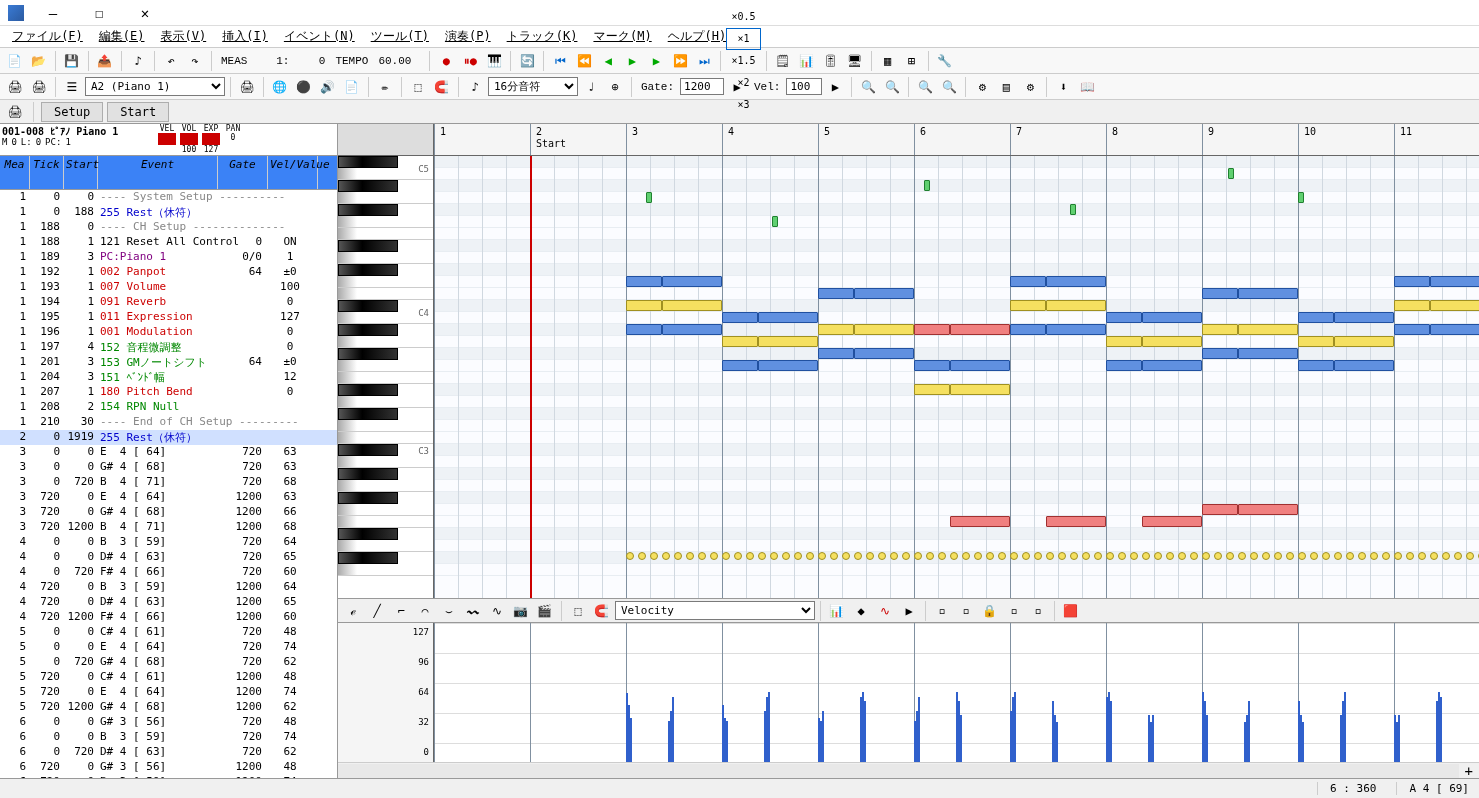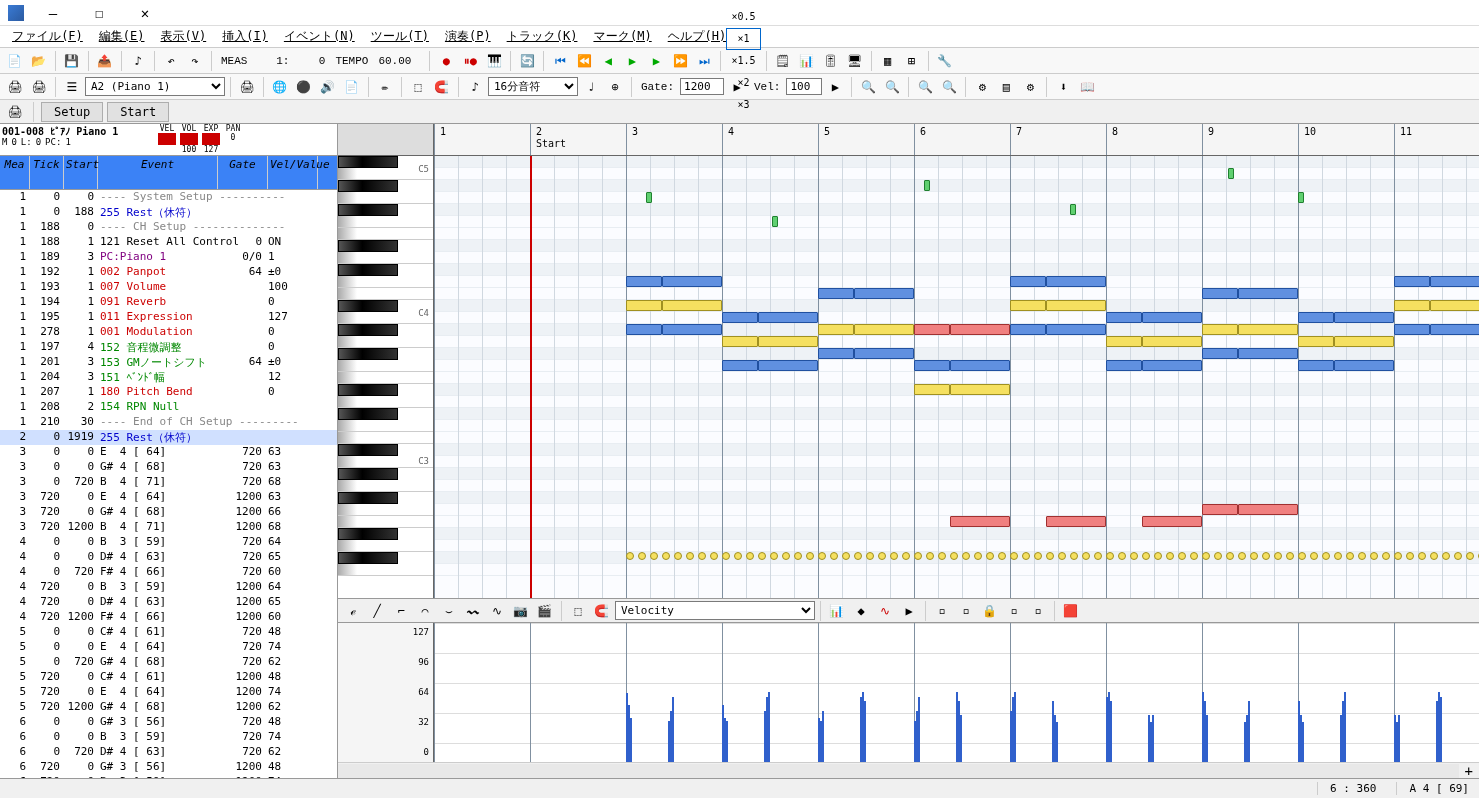--- a/index.html
+++ b/index.html
@@ -43,21 +43,21 @@
 .event-list-header { height:34px; display:flex; background:#3b82f6; border-bottom:1px solid #999; font-size:11px;font-style:italic; }
 .event-list-header .col { border-right:1px solid #ccc; padding:2px; text-align:center; }
 .event-list { flex:1; overflow-y:auto; font-size:11px; font-family:'Courier New',monospace; }
 .event-row { display:flex; height:15px; white-space:pre; }
 .event-row.sel { background:#d0e0ff; }
 .col-mea { width:30px; text-align:right; padding-right:4px; }
 .col-tick { width:34px; text-align:right; padding-right:4px; }
 .col-step { width:34px; text-align:right; padding-right:4px; }
 .col-event { width:120px; padding-left:2px; }
 .col-gate { width:50px; text-align:right; padding-right:6px; }
-.col-vel { width:50px; text-align:left; padding-right:6px; }
+.col-vel { width:50px; text-align:center; padding-right:6px; }
 .ev-gray { color:#888; }
 .ev-blue { color:#0000cc; }
 .ev-purple { color:#800080; }
 .ev-red { color:#cc0000; }
 .ev-green { color:#008800; }
 
 
 .ruler-strip { height:32px; background:#f0f0f0; border-bottom:1px solid #666; display:flex; }
 .piano-keys-spacer { width:96px; border-right:1px solid #666; background:#ddd; }
 .ruler { flex:1; position:relative; background:#f5f5f5; overflow:hidden; }
@@ -275,21 +275,21 @@
     <div class="event-list" id="eventlist">
         <div class="event-row"><span class="col-mea">1</span><span class="col-tick">0</span><span class="col-step">0</span><span class="col-event ev-gray">---- System Setup ----------</span><span class="col-gate"></span><span class="col-vel"></span></div>
         <div class="event-row"><span class="col-mea">1</span><span class="col-tick">0</span><span class="col-step">188</span><span class="col-event ev-blue">255 Rest（休符）</span><span class="col-gate"></span><span class="col-vel"></span></div>
         <div class="event-row"><span class="col-mea">1</span><span class="col-tick">188</span><span class="col-step">0</span><span class="col-event ev-gray">---- CH Setup --------------</span><span class="col-gate"></span><span class="col-vel"></span></div>
         <div class="event-row"><span class="col-mea">1</span><span class="col-tick">188</span><span class="col-step">1</span><span class="col-event ">121 Reset All Control</span><span class="col-gate">0</span><span class="col-vel">ON</span></div>
         <div class="event-row"><span class="col-mea">1</span><span class="col-tick">189</span><span class="col-step">3</span><span class="col-event ev-purple">PC:Piano 1</span><span class="col-gate">0/0</span><span class="col-vel">1</span></div>
         <div class="event-row"><span class="col-mea">1</span><span class="col-tick">192</span><span class="col-step">1</span><span class="col-event ev-red">002 Panpot</span><span class="col-gate">64</span><span class="col-vel">±0</span></div>
         <div class="event-row"><span class="col-mea">1</span><span class="col-tick">193</span><span class="col-step">1</span><span class="col-event ev-red">007 Volume</span><span class="col-gate"></span><span class="col-vel">100</span></div>
         <div class="event-row"><span class="col-mea">1</span><span class="col-tick">194</span><span class="col-step">1</span><span class="col-event ev-red">091 Reverb</span><span class="col-gate"></span><span class="col-vel">0</span></div>
         <div class="event-row"><span class="col-mea">1</span><span class="col-tick">195</span><span class="col-step">1</span><span class="col-event ev-red">011 Expression</span><span class="col-gate"></span><span class="col-vel">127</span></div>
-        <div class="event-row"><span class="col-mea">1</span><span class="col-tick">278</span><span class="col-step">1</span><span class="col-event ev-red">001 Modulation</span><span class="col-gate"></span><span class="col-vel">0</span></div>
+        <div class="event-row"><span class="col-mea">1</span><span class="col-tick">196</span><span class="col-step">1</span><span class="col-event ev-red">001 Modulation</span><span class="col-gate"></span><span class="col-vel">0</span></div>
         <div class="event-row"><span class="col-mea">1</span><span class="col-tick">197</span><span class="col-step">4</span><span class="col-event ev-green">152 音程微調整</span><span class="col-gate"></span><span class="col-vel">0</span></div>
         <div class="event-row"><span class="col-mea">1</span><span class="col-tick">201</span><span class="col-step">3</span><span class="col-event ev-green">153 GMノートシフト</span><span class="col-gate">64</span><span class="col-vel">±0</span></div>
         <div class="event-row"><span class="col-mea">1</span><span class="col-tick">204</span><span class="col-step">3</span><span class="col-event ev-green">151 ﾍﾞﾝﾄﾞ幅</span><span class="col-gate"></span><span class="col-vel">12</span></div>
         <div class="event-row"><span class="col-mea">1</span><span class="col-tick">207</span><span class="col-step">1</span><span class="col-event ev-red">180 Pitch Bend</span><span class="col-gate"></span><span class="col-vel">0</span></div>
         <div class="event-row"><span class="col-mea">1</span><span class="col-tick">208</span><span class="col-step">2</span><span class="col-event ev-green">154 RPN Null</span><span class="col-gate"></span><span class="col-vel"></span></div>
         <div class="event-row"><span class="col-mea">1</span><span class="col-tick">210</span><span class="col-step">30</span><span class="col-event ev-gray">---- End of CH Setup ---------</span><span class="col-gate"></span><span class="col-vel"></span></div>
         <div class="event-row sel"><span class="col-mea">2</span><span class="col-tick">0</span><span class="col-step">1919</span><span class="col-event ev-blue">255 Rest（休符）</span><span class="col-gate"></span><span class="col-vel"></span></div>
         <div class="event-row"><span class="col-mea">3</span><span class="col-tick">0</span><span class="col-step">0</span><span class="col-event ">E  4 [ 64]</span><span class="col-gate">720</span><span class="col-vel">63</span></div>
         <div class="event-row"><span class="col-mea">3</span><span class="col-tick">0</span><span class="col-step">0</span><span class="col-event ">G# 4 [ 68]</span><span class="col-gate">720</span><span class="col-vel">63</span></div>
         <div class="event-row"><span class="col-mea">3</span><span class="col-tick">0</span><span class="col-step">720</span><span class="col-event ">B  4 [ 71]</span><span class="col-gate">720</span><span class="col-vel">68</span></div>
@@ -377,21 +377,21 @@
           <div class="pkey" style="top: 324px; height: 12px;"></div>
           <div class="pkey black" style="top: 336px; height: 12px;"></div>
           <div class="pkey" style="top: 348px; height: 12px;"></div>
           <div class="pkey" style="top: 360px; height: 12px;"></div>
           <div class="pkey black" style="top: 372px; height: 12px;"></div>
           <div class="pkey" style="top: 384px; height: 12px;"></div>
           <div class="pkey black" style="top: 396px; height: 12px;"></div>
           <div class="pkey" style="top: 408px; height: 12px;"></div>
           <div class="pkey-label" style="top: 8px;">C5</div>
           <div class="pkey-label" style="top: 152px;">C4</div>
-          <div class="pkey-label" style="top: 300px;">C3</div>
+          <div class="pkey-label" style="top: 290px;">C3</div>
         </div>
       <div class="roll-grid" id="rollgrid">
           <div class="grid-row dark" style="top: 0px; height: 12px;"></div>
           <div class="grid-row" style="top: 12px; height: 12px;"></div>
           <div class="grid-row dark" style="top: 24px; height: 12px;"></div>
           <div class="grid-row" style="top: 36px; height: 12px;"></div>
           <div class="grid-row dark" style="top: 48px; height: 12px;"></div>
           <div class="grid-row" style="top: 60px; height: 12px;"></div>
           <div class="grid-row" style="top: 72px; height: 12px;"></div>
           <div class="grid-row dark" style="top: 84px; height: 12px;"></div>

